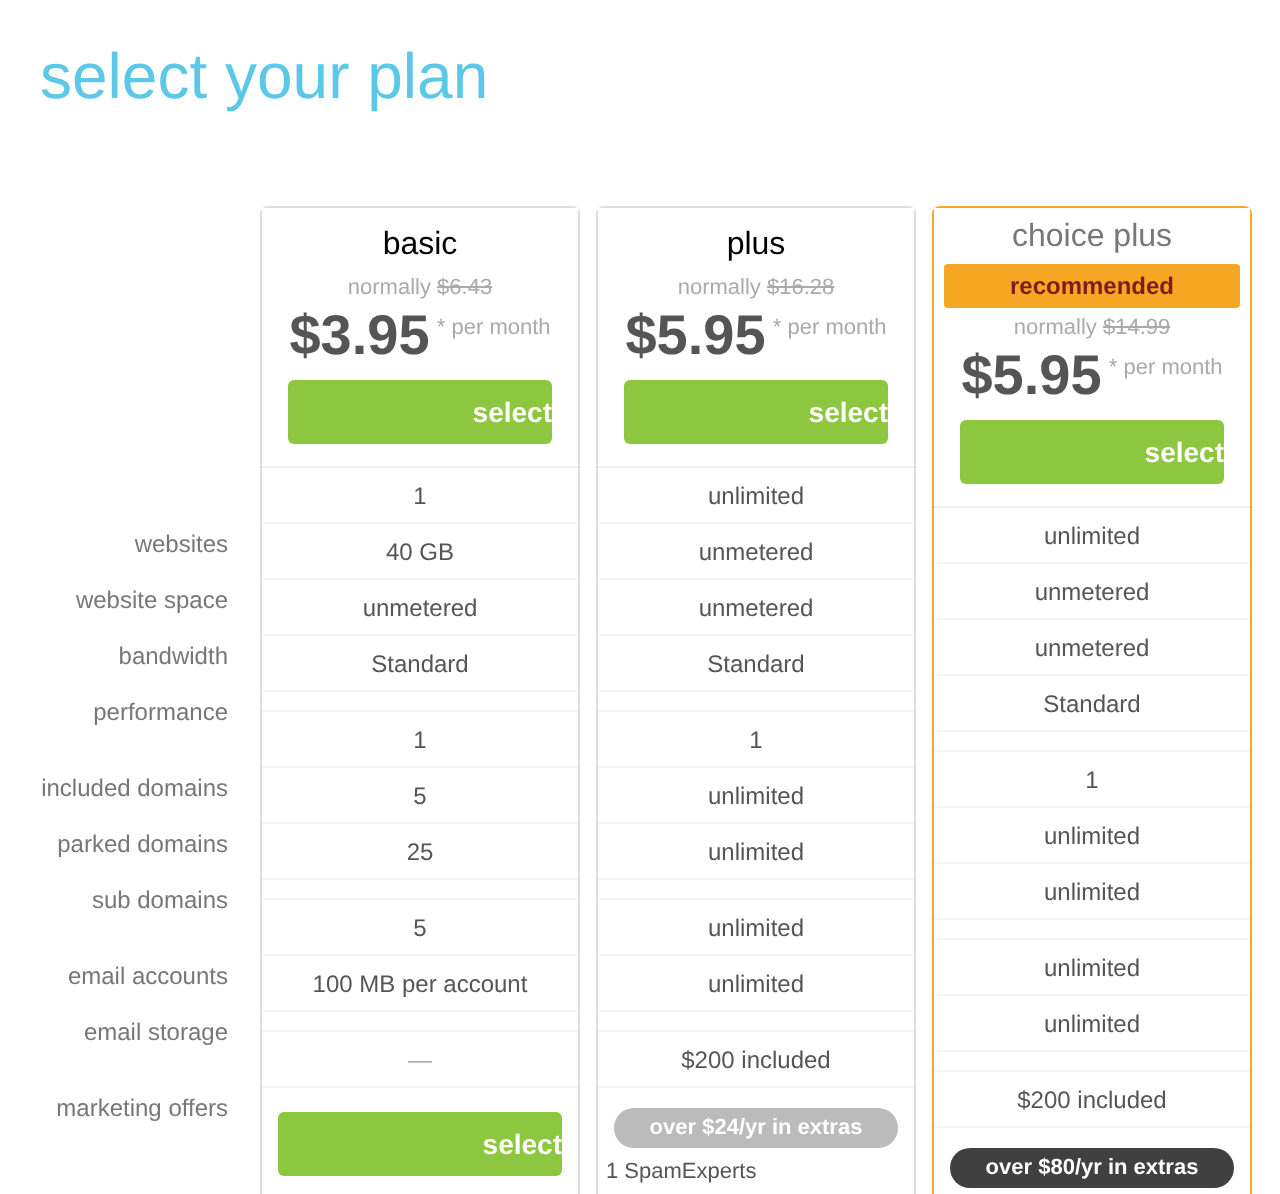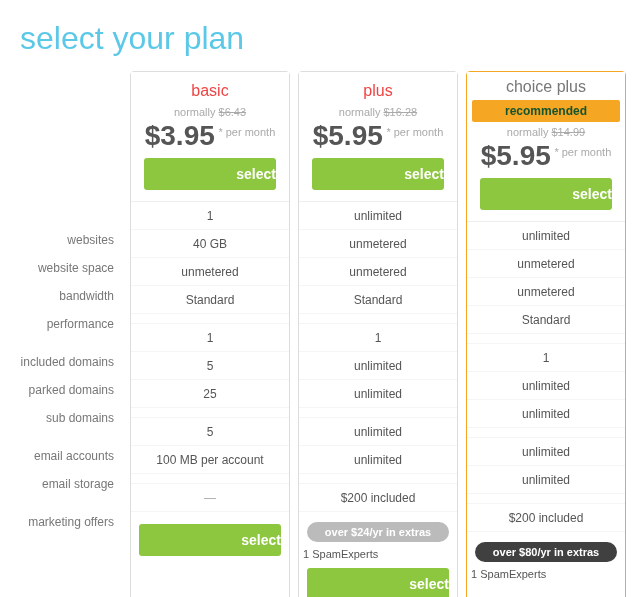--- a/index.html
+++ b/index.html
@@ -9,21 +9,21 @@
       color: #555;
       font-size: 13px;
       width: 640px;
       min-height: 597px;
       padding: 20px 10px;
     }
     h1 {
       color: #5bc8e8;
       font-size: 32px;
       font-weight: 300;
-      margin-bottom: 14px;
+      margin-bottom: 46px;
       padding-left: 10px;
     }
     .plans-wrapper {
       display: flex;
       justify-content: flex-end;
       gap: 0;
       position: relative;
     }
     .features-col {
       width: 130px;
@@ -55,35 +55,35 @@
       border-color: #f5a623;
       position: relative;
     }
     .plan-header {
       text-align: center;
       padding: 10px 5px 5px;
       background: #fff;
     }
     .plan-name {
       font-size: 16px;
-      color: #ef4444;
+      color: #000000;
       font-weight: 300;
       margin-bottom: 6px;
     }
     .choice-plus-label {
       text-align: center;
       font-size: 16px;
       color: #777;
       font-weight: 300;
       margin-bottom: 0;
       padding-top: 6px;
     }
     .recommended-badge {
       background: #f5a623;
-      color: #14532d;
+      color: #7f1d1d;
       text-align: center;
       font-size: 12px;
       font-weight: 600;
       padding: 4px 0;
       margin: 4px 0;
       border-radius: 2px;
     }
     .normally {
       font-size: 11px;
       color: #aaa;

